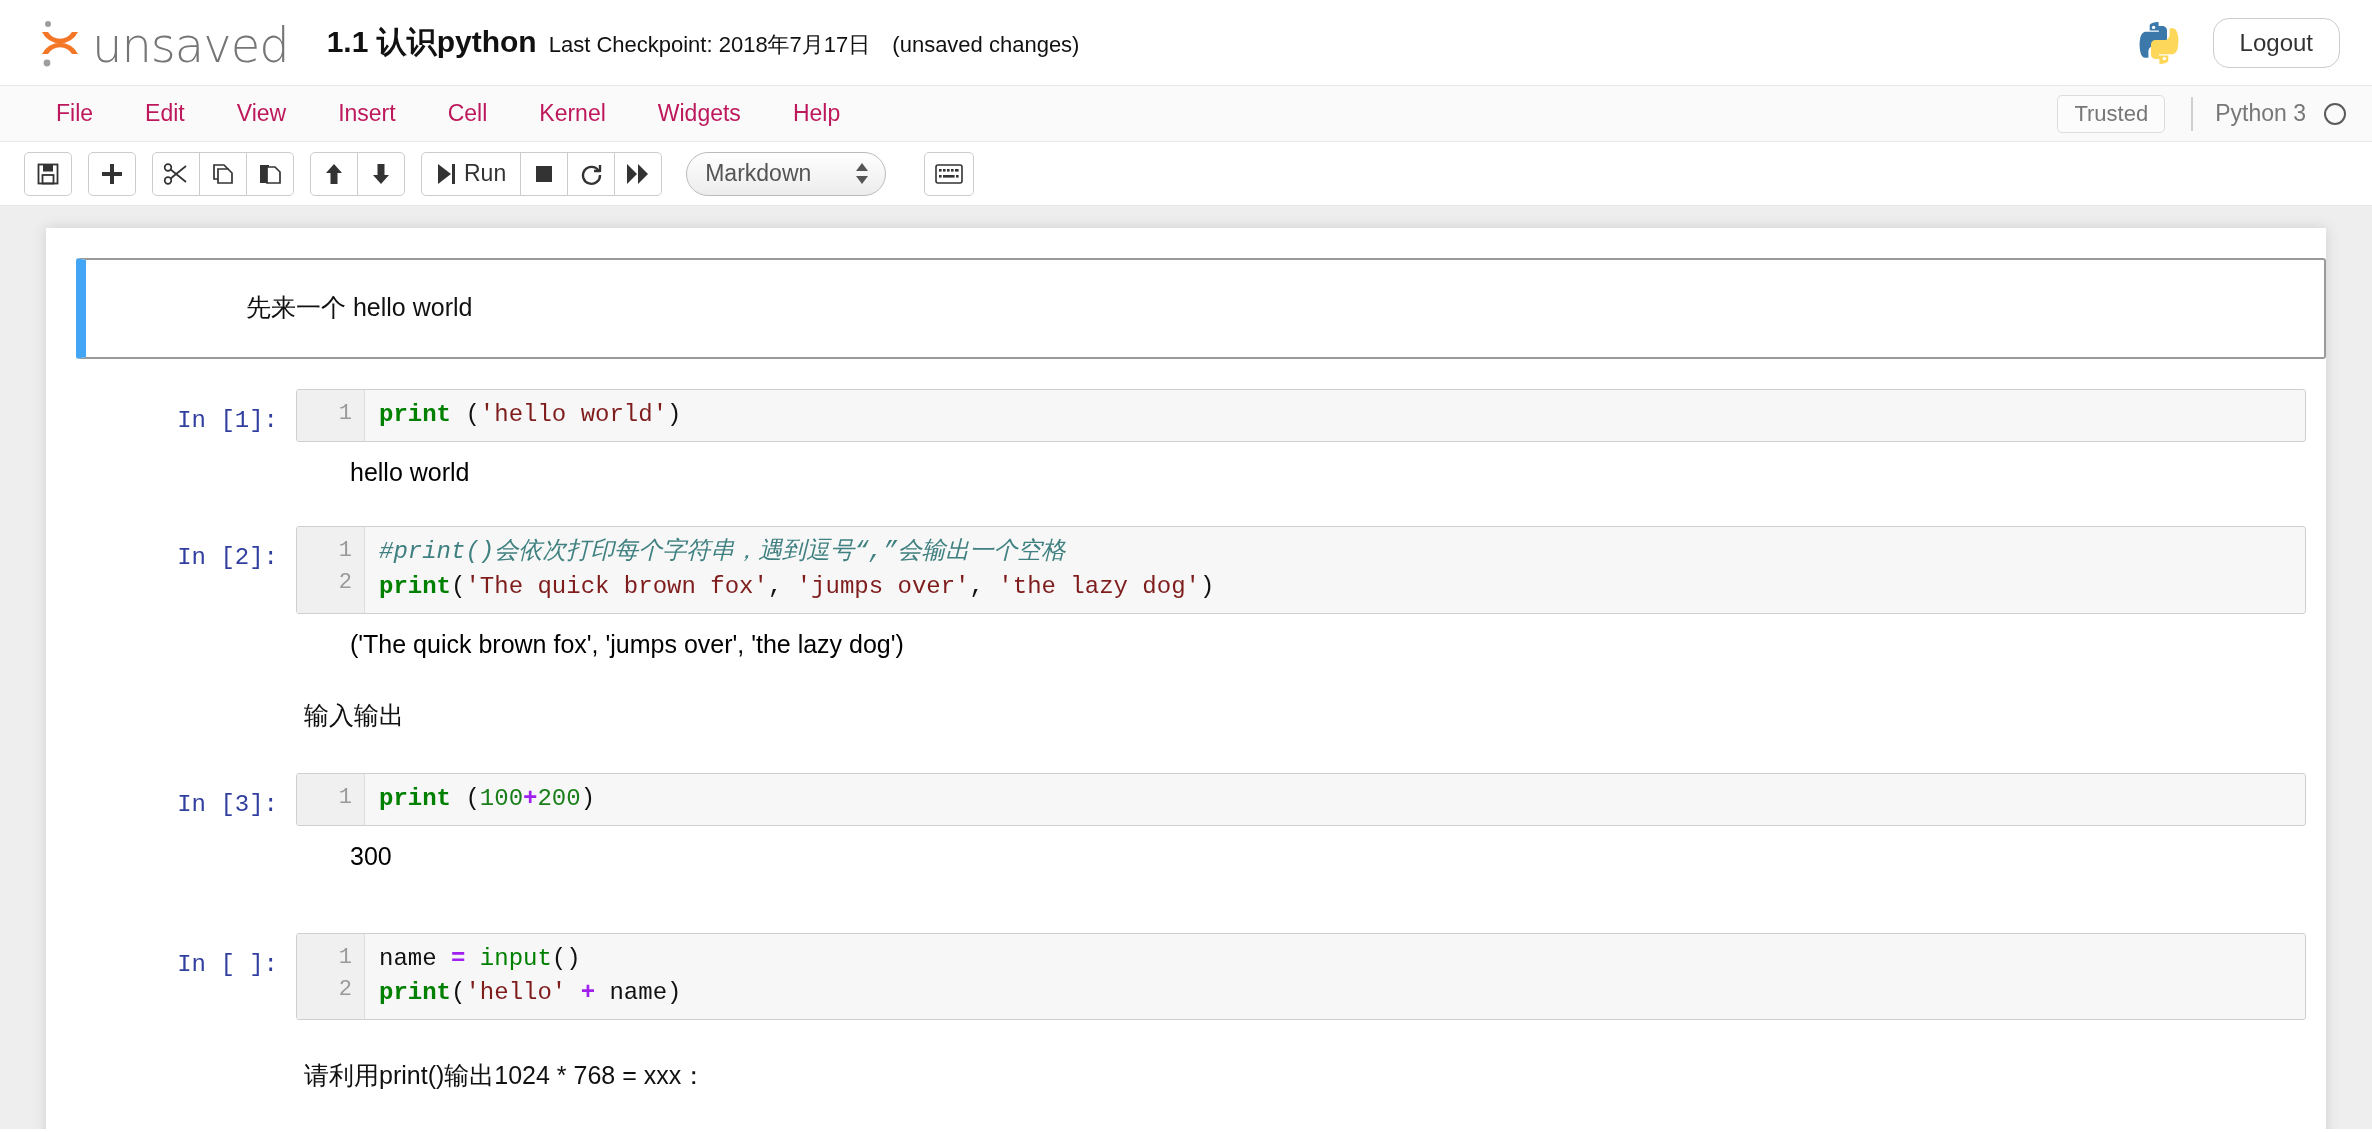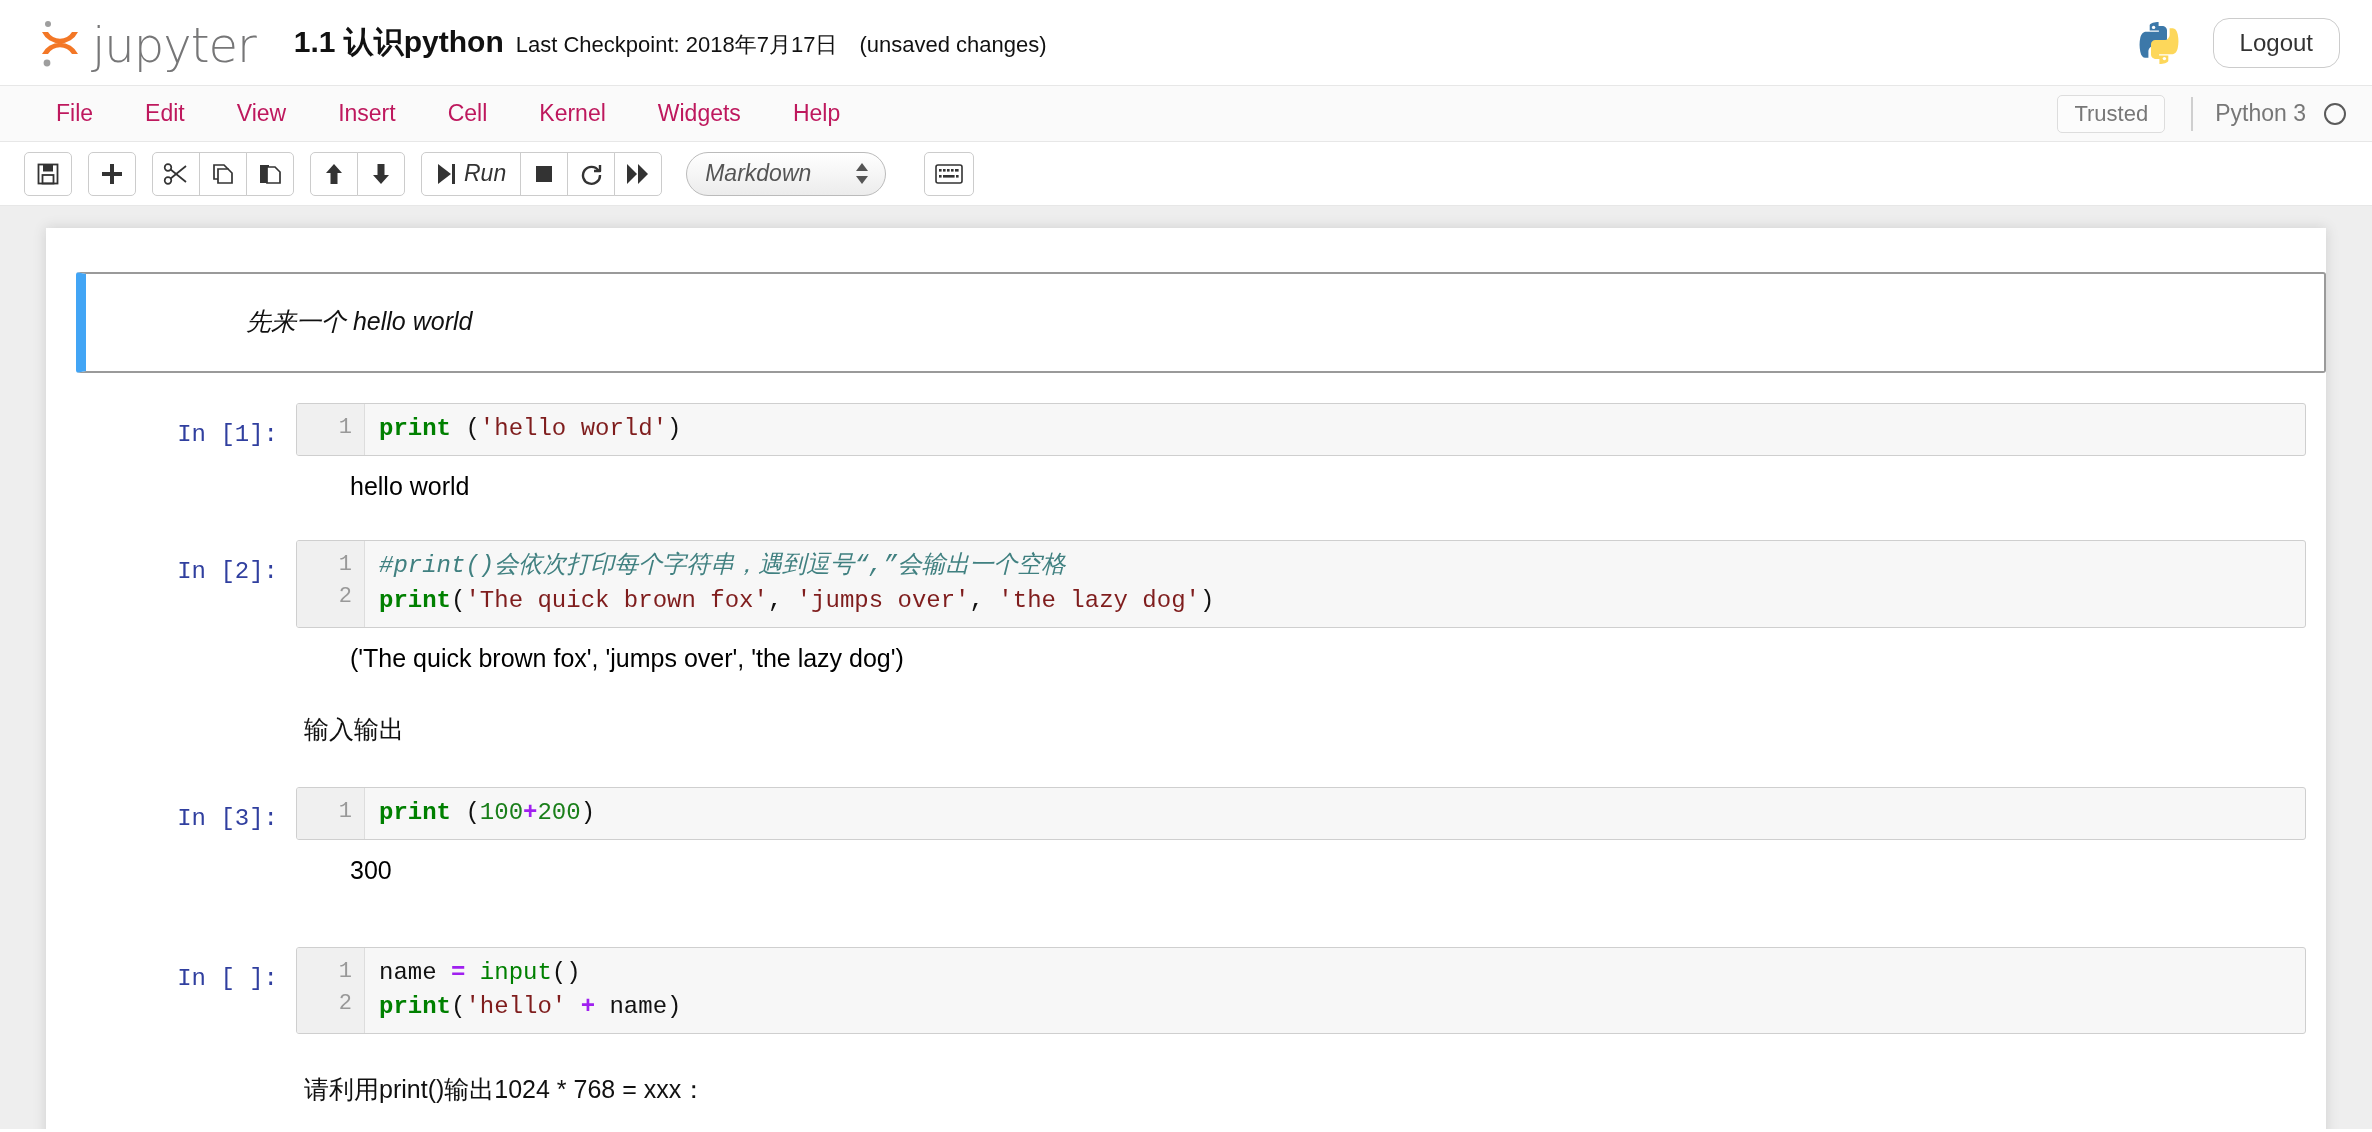--- a/index.html
+++ b/index.html
@@ -120,21 +120,20 @@
 
   
   #toolbar {
     height: 64px;
     background: #ffffff;
     border-bottom: 1px solid #e7e7e7;
     display: flex;
     align-items: center;
     padding-left: 24px;
     gap: 16px;
-    font-style: italic;
   }
   .btn-group { display: flex; align-items: center; }
   .tbtn {
     height: 44px;
     min-width: 48px;
     background: #ffffff;
     border: 1px solid #cccccc;
     display: flex;
     align-items: center;
     justify-content: center;
@@ -177,21 +176,21 @@
     margin: 0 auto;
     width: 2280px;
     min-height: 1000px;
     box-shadow: 0 0 12px rgba(87,87,87,0.2);
     padding: 28px 0 0 0;
   }
 
   .cell { display: flex; position: relative; padding: 8px 30px 8px 0; }
 
   
-  .md-cell-selected { padding: 0 0 16px 0; margin: 16px 0 6px 0; display: block; font-style: italic; }
+  .md-cell-selected { padding: 0 0 16px 0; margin: 2px 0 6px 0; display: block; }
   .md-cell-selected .md-inner {
     margin-left: 30px;
     border: 2px solid #9a9a9a;
     border-left: 10px solid #42a5f5;
     border-radius: 3px;
     background: #ffffff;
     padding: 30px 0 32px 0;
     width: 2250px;
   }
   .md-text {
@@ -273,21 +272,21 @@
 
   <div id="logo-block">
     <span>
       <svg class="jp-mark" viewBox="0 0 44 52" xmlns="http://www.w3.org/2000/svg">
         <circle cx="10" cy="7" r="3" fill="#9e9e9e"></circle>
         <circle cx="9" cy="46" r="3.4" fill="#9e9e9e"></circle>
         <path d="M4 15 A20 20 0 0 0 40 15 L34 15 A14 14 0 0 1 10 15 Z" fill="#f37726"></path>
         <path d="M4 37 A20 20 0 0 1 40 37 L34 37 A14 14 0 0 0 10 37 Z" fill="#f37726"></path>
       </svg>
     </span>
-    <span class="jp-word">jupyter</span>
+    <span class="jp-word">unsaved</span>
   </div>
 
   <div id="title-block">
     <span id="notebook-name">1.1 认识python</span>
     <span id="checkpoint">Last Checkpoint: 2018年7月17日</span>
     <span id="save-status">(unsaved changes)</span>
   </div>
 
   <div id="header-right">
     <span>

